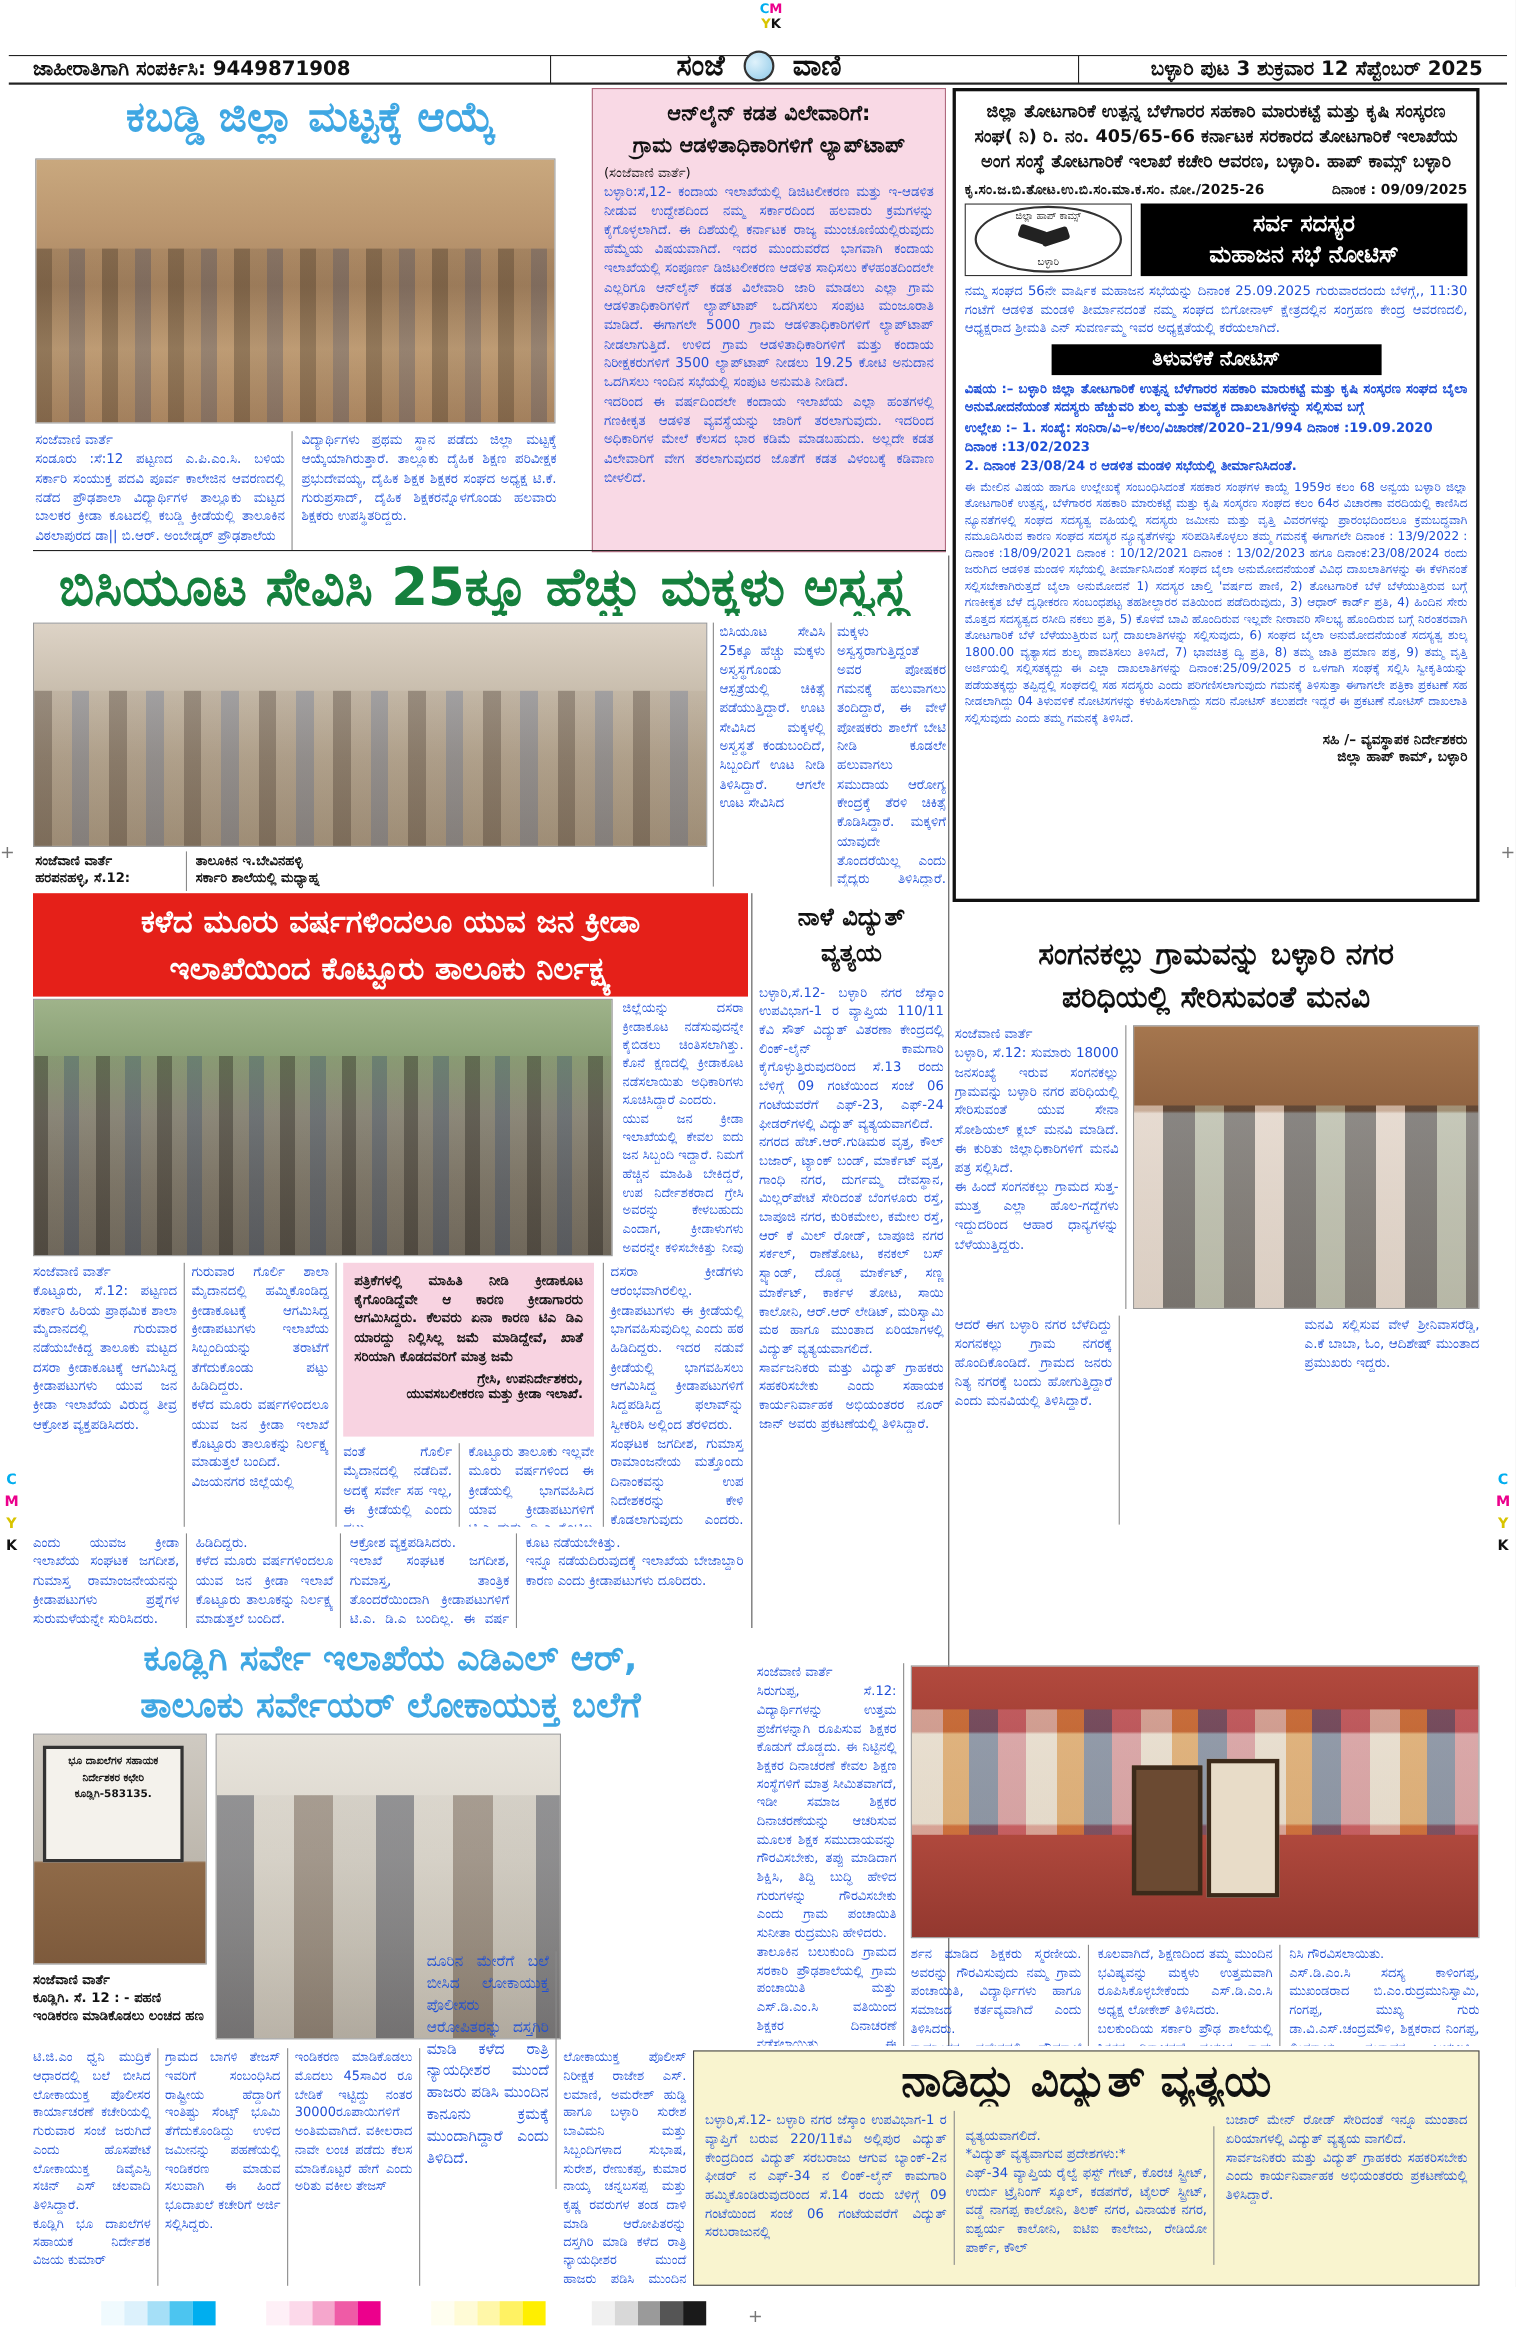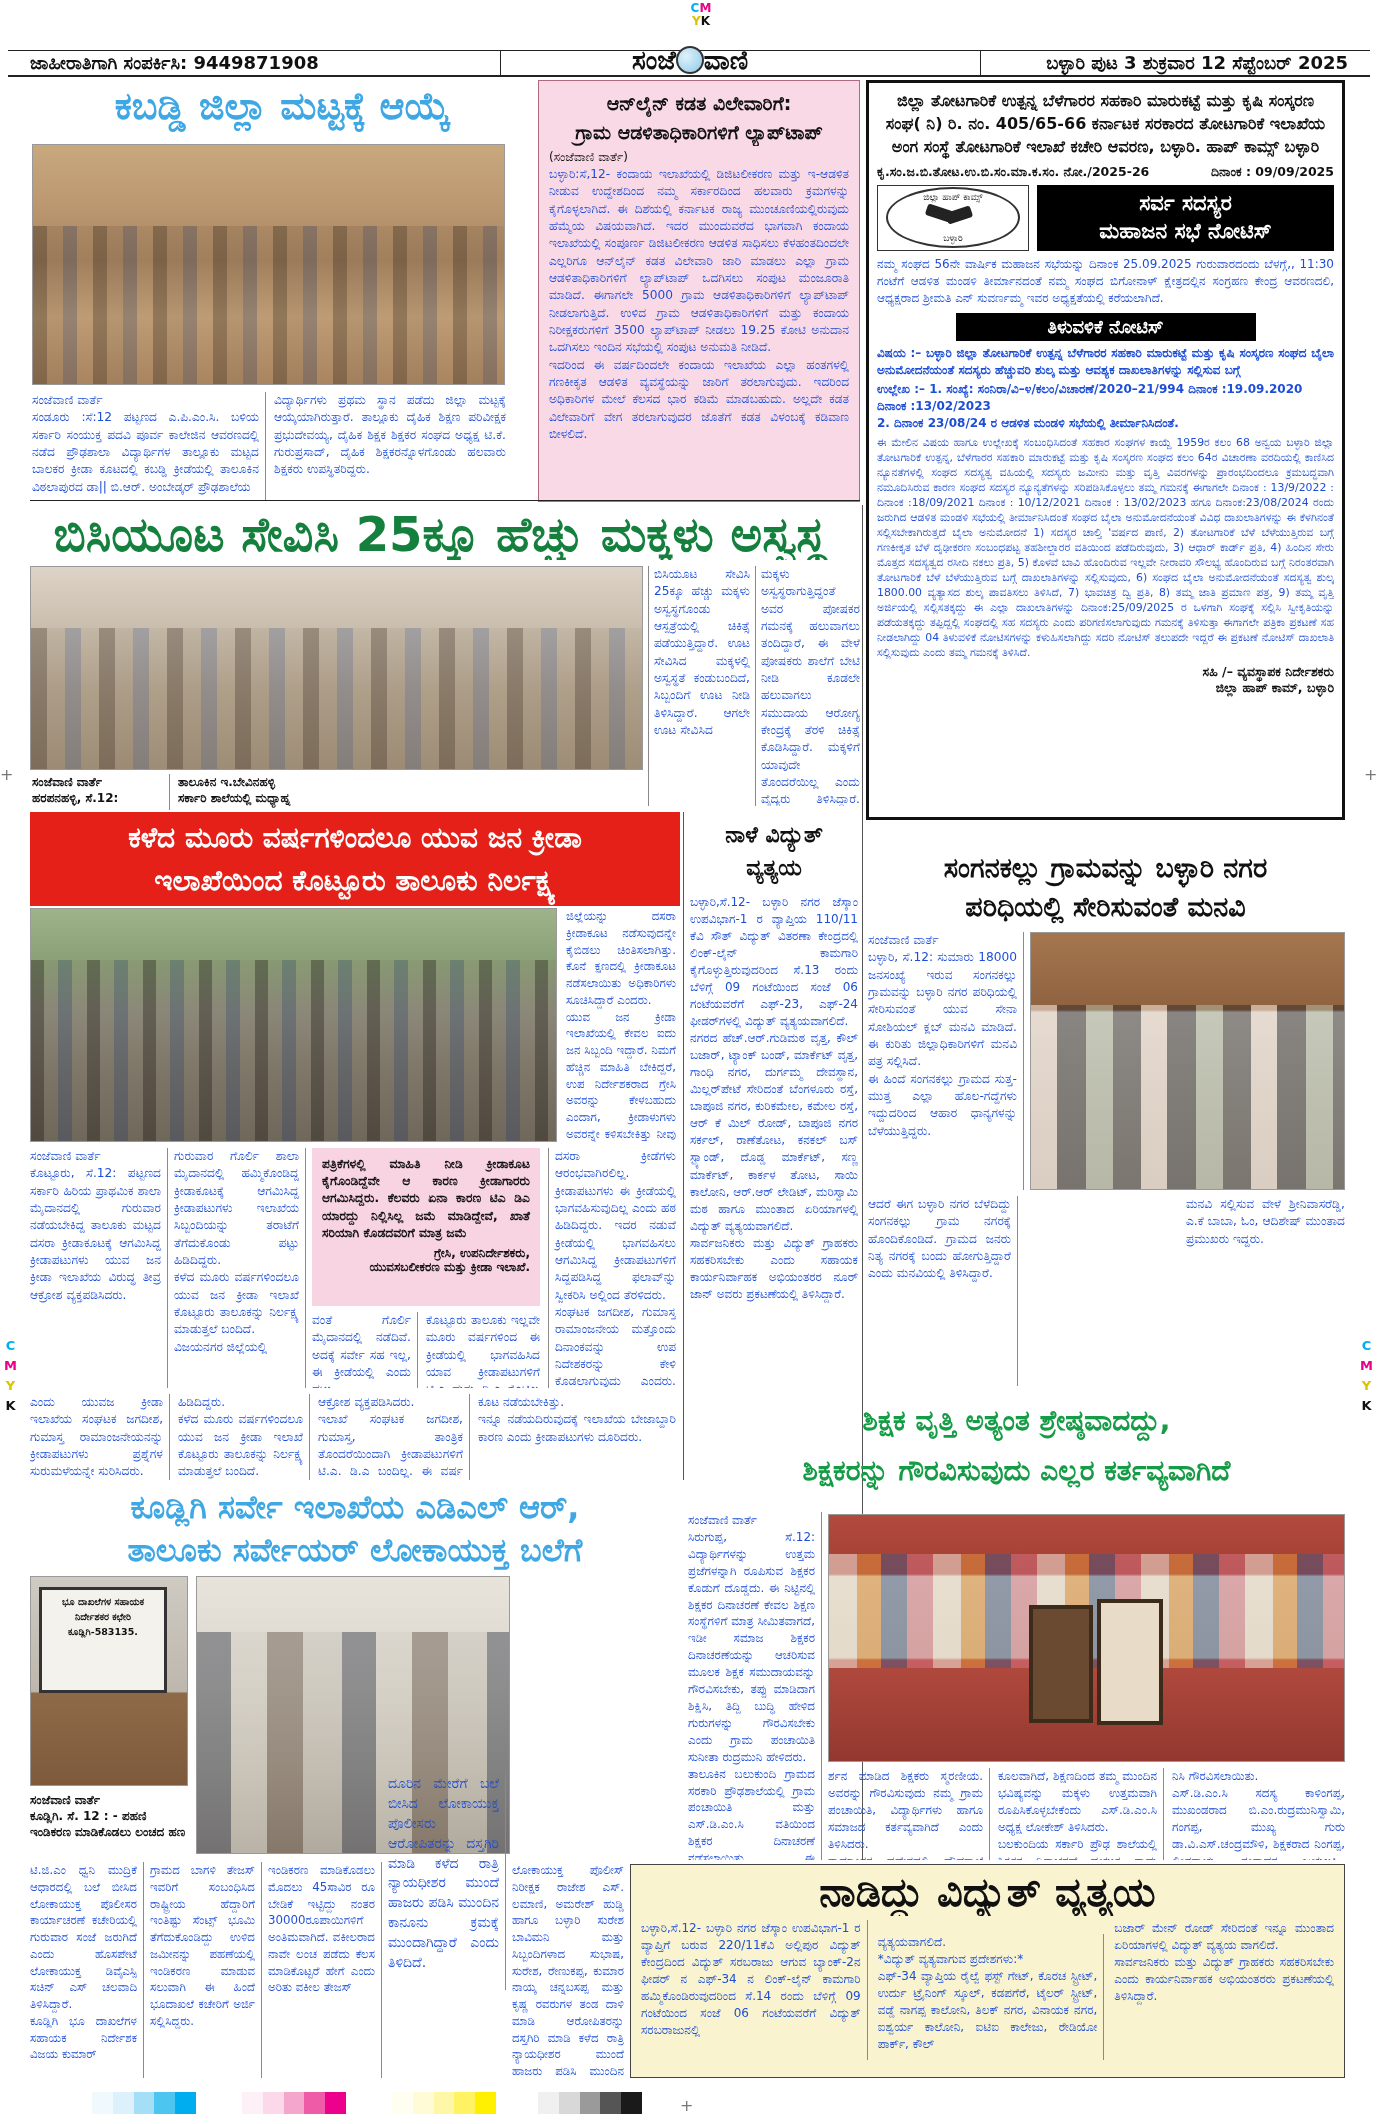--- a/index.html
+++ b/index.html
@@ -41,21 +41,21 @@
   </div>
   <div class="abs" style="left:0px;top:765px;color:#777;font-size:16px;">+</div>
   <div class="abs" style="left:1364px;top:765px;color:#777;font-size:16px;">+</div>
   <div class="abs" style="left:680px;top:2096px;color:#777;font-size:16px;">+</div>
 
   <div class="abs rule" style="left:8px;top:50px;width:1362px;height:1px;"></div>
   <div class="abs rule" style="left:8px;top:75px;width:1362px;height:2px;"></div>
   <div class="abs rule" style="left:500px;top:50px;width:1px;height:26px;"></div>
   <div class="abs rule" style="left:980px;top:50px;width:1px;height:26px;"></div>
   <div class="abs" style="left:30px;top:52px;width:460px;font-size:18px;font-weight:700;">ಜಾಹೀರಾತಿಗಾಗಿ ಸಂಪರ್ಕಿಸಿ: 9449871908</div>
-  <div class="abs" style="left:580px;top:44px;width:220px;height:32px;display:flex;align-items:center;justify-content:center;gap:0;">
+  <div class="abs" style="left:580px;top:44px;width:220px;height:32px;display:flex;align-items:center;justify-content:center;gap:17px;">
     <span style="font-size:26px;font-weight:800;">ಸಂಜೆ</span>
     <span style="width:24px;height:24px;border-radius:50%;border:2px solid #333;background:radial-gradient(circle at 35% 35%,#dff2fb,#8ec9e8);"></span>
     <span style="font-size:26px;font-weight:800;">ವಾಣಿ</span>
   </div>
   <div class="abs" style="left:958px;top:52px;width:390px;font-size:18px;font-weight:700;text-align:right;">ಬಳ್ಳಾರಿ ಪುಟ 3 ಶುಕ್ರವಾರ 12 ಸೆಪ್ಟೆಂಬರ್ 2025</div>
 
   <div class="abs hd" style="left:30px;top:84px;width:505px;height:56px;font-size:38px;color:#3fa7e3;">ಕಬಡ್ಡಿ ಜಿಲ್ಲಾ ಮಟ್ಟಕ್ಕೆ ಆಯ್ಕೆ</div>
   <div class="abs photo" style="left:32px;top:144px;width:473px;height:241px;background:
       linear-gradient(180deg,#c9a87e 0%,#bb9770 26%,#a98662 48%,#caa77e 72%,#b28c66 100%);">
     <div style="position:absolute;inset:0;background:
@@ -172,22 +172,20 @@
       linear-gradient(180deg,#a5764e 0%,#8f6240 30%,#d8d2c8 31%,#c9c2b6 60%,#b9b0a2 100%);">
     <div style="position:absolute;inset:0;top:28%;background:
       repeating-linear-gradient(90deg,rgba(240,225,215,.6) 0 26px,rgba(40,40,45,.45) 26px 55px,rgba(180,190,170,.5) 55px 82px,rgba(30,30,35,.4) 82px 110px);"></div>
   </div>
   <div class="abs body-txt rr" style="left:868px;top:1196px;width:150px;height:190px;">ಆದರೆ ಈಗ ಬಳ್ಳಾರಿ ನಗರ ಬೆಳೆದಿದ್ದು ಸಂಗನಕಲ್ಲು ಗ್ರಾಮ ನಗರಕ್ಕೆ ಹೊಂದಿಕೊಂಡಿದೆ. ಗ್ರಾಮದ ಜನರು ನಿತ್ಯ ನಗರಕ್ಕೆ ಬಂದು ಹೋಗುತ್ತಿದ್ದಾರೆ ಎಂದು ಮನವಿಯಲ್ಲಿ ತಿಳಿಸಿದ್ದಾರೆ.</div>
   <div class="abs body-txt" style="left:1186px;top:1196px;width:159px;height:190px;">ಮನವಿ ಸಲ್ಲಿಸುವ ವೇಳೆ ಶ್ರೀನಿವಾಸರೆಡ್ಡಿ, ಎ.ಕೆ ಬಾಬಾ, ಓಂ, ಆದಿಶೇಷ್ ಮುಂತಾದ ಪ್ರಮುಖರು ಇದ್ದರು.</div>
 
   <div class="abs hd" style="left:30px;top:1486px;width:650px;height:84px;font-size:32px;color:#3fa7e3;white-space:pre-line;line-height:1.35;">ಕೂಡ್ಲಿಗಿ ಸರ್ವೇ ಇಲಾಖೆಯ ಎಡಿಎಲ್ ಆರ್,
 ತಾಲೂಕು ಸರ್ವೇಯರ್ ಲೋಕಾಯುಕ್ತ ಬಲೆಗೆ</div>
 
-  <div class="abs hd" style="left:688px;top:1396px;width:657px;height:108px;font-size:28px;color:#169c46;white-space:pre-line;line-height:1.8;">ಶಿಕ್ಷಕ ವೃತ್ತಿ ಅತ್ಯಂತ ಶ್ರೇಷ್ಠವಾದದ್ದು,
-ಶಿಕ್ಷಕರನ್ನು ಗೌರವಿಸುವುದು ಎಲ್ಲರ ಕರ್ತವ್ಯವಾಗಿದೆ</div>
 
   <div class="abs photo" style="left:30px;top:1576px;width:158px;height:210px;background:linear-gradient(180deg,#cfcac2 0%,#bdb7ad 55%,#8f6a48 56%,#7d5a3c 100%);">
     <div style="position:absolute;left:8px;top:10px;width:118px;height:92px;background:#f4f2ec;border:3px solid #333;padding:4px 2px;text-align:center;font-size:9.5px;font-weight:700;white-space:pre-line;line-height:1.6;">ಭೂ ದಾಖಲೆಗಳ ಸಹಾಯಕ
 ನಿರ್ದೇಶಕರ ಕಛೇರಿ
 ಕೂಡ್ಲಿಗಿ-583135.</div>
   </div>
   <div class="abs photo" style="left:196px;top:1576px;width:314px;height:278px;background:
       linear-gradient(180deg,#e8e4dc 0%,#d9d4ca 40%,#c4beb2 70%,#a9a195 100%);">
     <div style="position:absolute;inset:0;top:20%;background:
       repeating-linear-gradient(90deg,rgba(50,55,70,.45) 0 34px,rgba(210,205,195,.4) 34px 70px,rgba(80,60,45,.4) 70px 106px,rgba(190,185,175,.35) 106px 145px);"></div>

